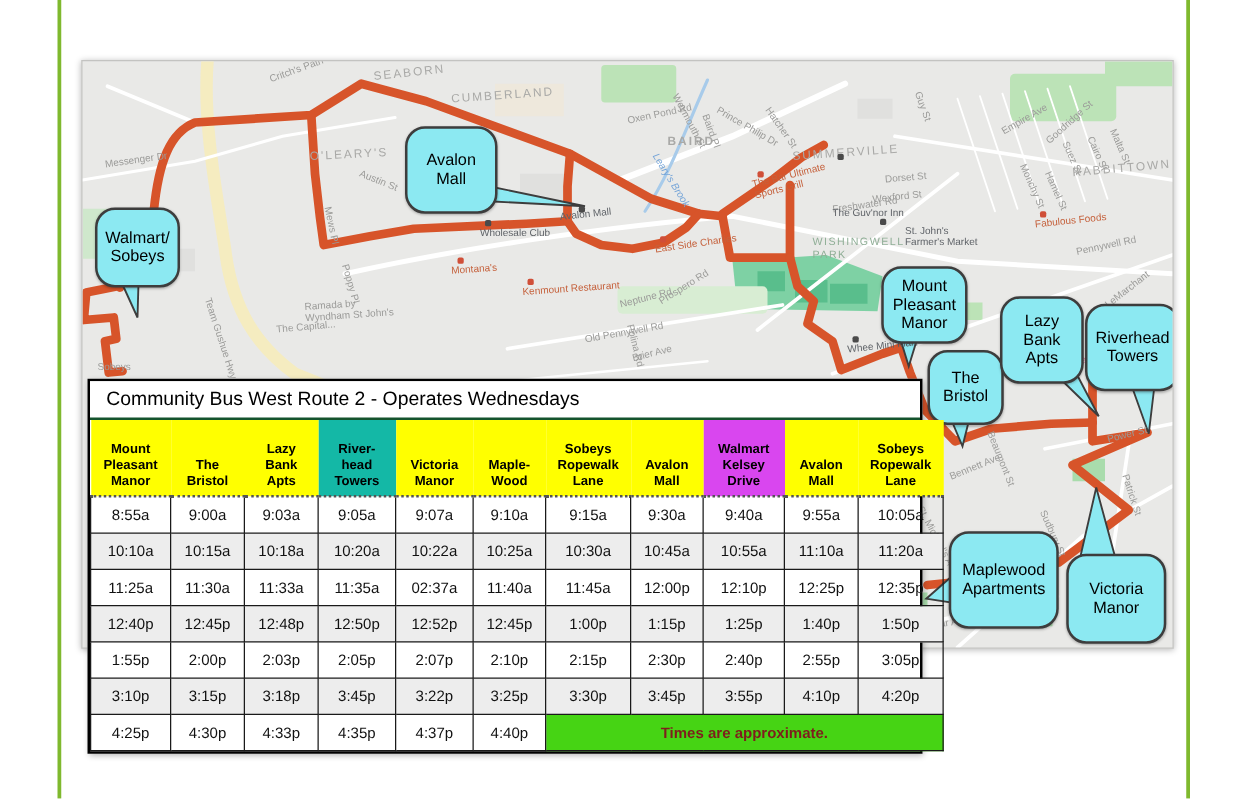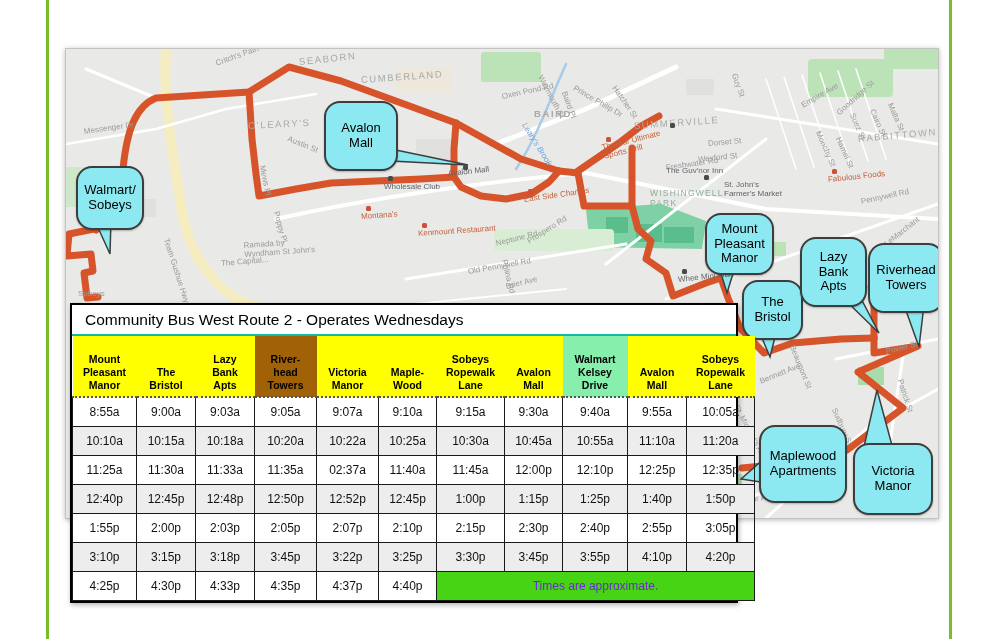--- a/index.html
+++ b/index.html
@@ -29,28 +29,28 @@
   
   .bubble{position:absolute;background:#8ce9f2;border:2px solid #3d3d3d;border-radius:16px;
           display:flex;align-items:center;justify-content:center;text-align:center;
           font-size:13px;color:#000;line-height:1.12;white-space:pre-line;
           box-shadow:0 1px 2px rgba(0,0,0,.25);}
 
   
   .schedule{position:absolute;left:70px;top:303px;width:664px;background:#ffffff;
             border:2px solid #000;box-shadow:1px 2px 5px rgba(0,0,0,.3);}
   .schedule-title{height:29px;line-height:29px;padding-left:13px;font-size:15.5px;color:#000;
-                  border-bottom:2px solid #14b8a6;background:#fff;}
+                  border-bottom:2px solid #14532d;background:#fff;}
   table.times{border-collapse:collapse;table-layout:fixed;width:100%;}
   table.times th{background:#ffff00;color:#000;font-size:10.5px;font-weight:bold;line-height:1.25;
                  height:54px;vertical-align:bottom;padding:2px 1px 4px 1px;white-space:pre-line;
                  border-bottom:2px dotted #555;text-align:center;}
   table.times td{border:1.6px solid #1a1a1a;height:26px;text-align:center;font-size:12px;color:#111;}
   table.times tr.alt td{background:#ededed;}
-  table.times td.note{font-size:12px;color:#6d28d9;}
+  table.times td.note{font-size:12px;color:#7f1d1d;font-weight:bold;}
 </style>
 </head>
 <body>
 
 <div class="canvas">
   <div class="accent-line left" style="background: rgb(127, 185, 46);"></div>
   <div class="accent-line right" style="background: rgb(127, 185, 46);"></div>
 
   <div class="map">
     <svg width="872" height="469" viewBox="0 0 872 469">
@@ -231,33 +231,33 @@
       <thead>
           <tr id="head-row">
             <th style="width: 62px; background: rgb(255, 255, 0);">Mount
 Pleasant
 Manor</th>
             <th style="width: 57px; background: rgb(255, 255, 0);">The
 Bristol</th>
             <th style="width: 57px; background: rgb(255, 255, 0);">Lazy
 Bank
 Apts</th>
-            <th style="width: 60px; background: #a16207;">River-
+            <th style="width: 60px; background: #14b8a6;">River-
 head
 Towers</th>
             <th style="width: 60px; background: rgb(255, 255, 0);">Victoria
 Manor</th>
             <th style="width: 56px; background: rgb(255, 255, 0);">Maple-
 Wood</th>
             <th style="width: 66px; background: rgb(255, 255, 0);">Sobeys
 Ropewalk
 Lane</th>
             <th style="width: 56px; background: rgb(255, 255, 0);">Avalon
 Mall</th>
-            <th style="width: 63px; background: #86efac;">Walmart
+            <th style="width: 63px; background: #d946ef;">Walmart
 Kelsey
 Drive</th>
             <th style="width: 57px; background: rgb(255, 255, 0);">Avalon
 Mall</th>
             <th style="width: 66px; background: rgb(255, 255, 0);">Sobeys
 Ropewalk
 Lane</th>
           </tr>
         </thead>
       <tbody id="body-rows">

